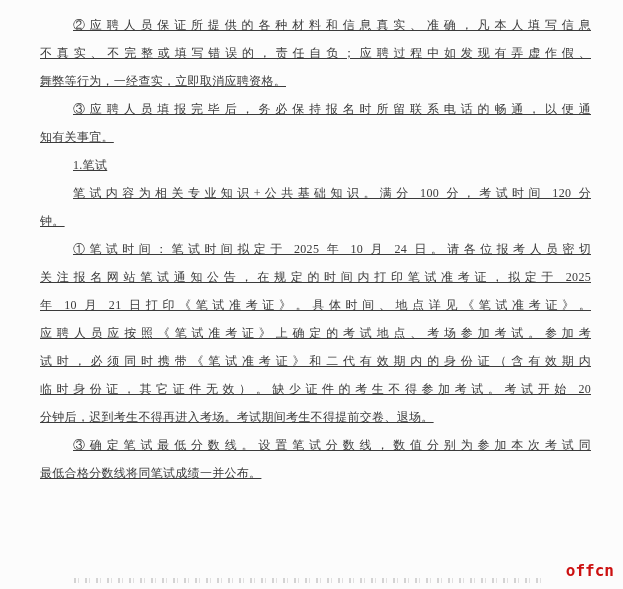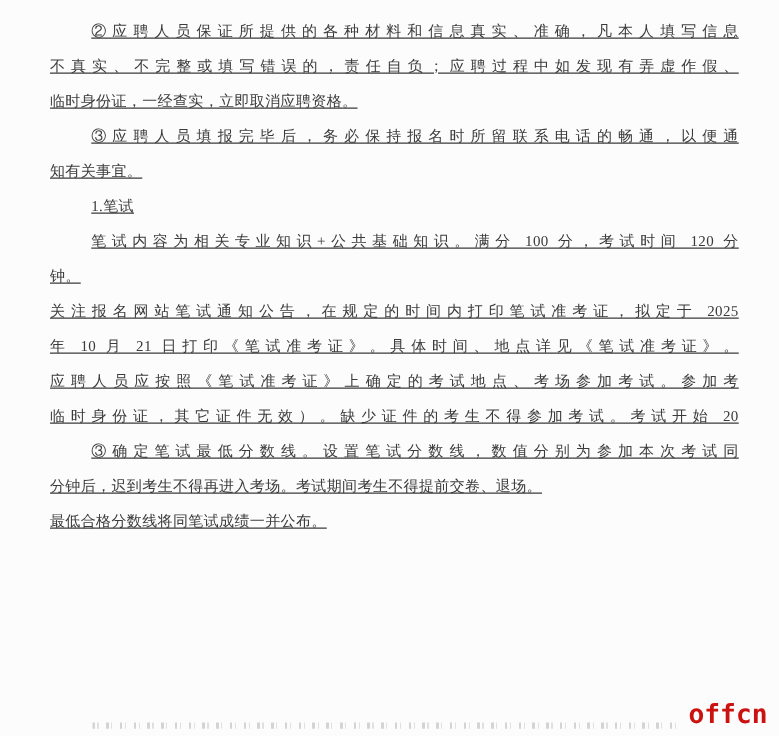--- a/index.html
+++ b/index.html
@@ -40,41 +40,43 @@
     left:74px;top:578px;
     width:468px;height:5px;
     background:repeating-linear-gradient(90deg,#b3b3b3 0 2px,transparent 2px 4px,#c9c9c9 4px 5px,transparent 5px 11px);
     opacity:.55;
   }
   .watermark{
     position:absolute;
     right:9px;top:561px;
     font-family:"DejaVu Sans Mono","Liberation Mono",monospace;
     font-weight:bold;
-    font-size:21px;
+    font-size:16px;
     line-height:20px;
     color:var(--wm-color);
   }
 </style>
 </head>
 <body>
 
 <div class="doc" id="doc">
     <div class="line indent fill">②应聘人员保证所提供的各种材料和信息真实、准确，凡本人填写信息</div>
     <div class="line fill">不真实、不完整或填写错误的，责任自负；应聘过程中如发现有弄虚作假、</div>
-    <div class="line">临时身份证，一经查实，立即取消应聘资格。</div>
+    <div class="line">舞弊等行为，一经查实，立即取消应聘资格。</div>
     <div class="line indent fill">③应聘人员填报完毕后，务必保持报名时所留联系电话的畅通，以便通</div>
     <div class="line">知有关事宜。</div>
     <div class="line indent">1.笔试</div>
     <div class="line indent fill">笔试内容为相关专业知识+公共基础知识。满分 100 分，考试时间 120 分</div>
     <div class="line">钟。</div>
+    <div class="line indent fill">①笔试时间：笔试时间拟定于 2025 年 10 月 24 日。请各位报考人员密切</div>
     <div class="line fill">关注报名网站笔试通知公告，在规定的时间内打印笔试准考证，拟定于 2025</div>
     <div class="line fill">年 10 月 21 日打印《笔试准考证》。具体时间、地点详见《笔试准考证》。</div>
     <div class="line fill">应聘人员应按照《笔试准考证》上确定的考试地点、考场参加考试。参加考</div>
+    <div class="line fill">试时，必须同时携带《笔试准考证》和二代有效期内的身份证（含有效期内</div>
     <div class="line fill">临时身份证，其它证件无效）。缺少证件的考生不得参加考试。考试开始 20</div>
+    <div class="line">分钟后，迟到考生不得再进入考场。考试期间考生不得提前交卷、退场。</div>
     <div class="line indent fill">③确定笔试最低分数线。设置笔试分数线，数值分别为参加本次考试同</div>
-    <div class="line">分钟后，迟到考生不得再进入考场。考试期间考生不得提前交卷、退场。</div>
     <div class="line">最低合格分数线将同笔试成绩一并公布。</div>
   </div>
 
 <div class="clipped-strip"></div>
 
 <div class="watermark">offcn</div>
 
 </body></html>

